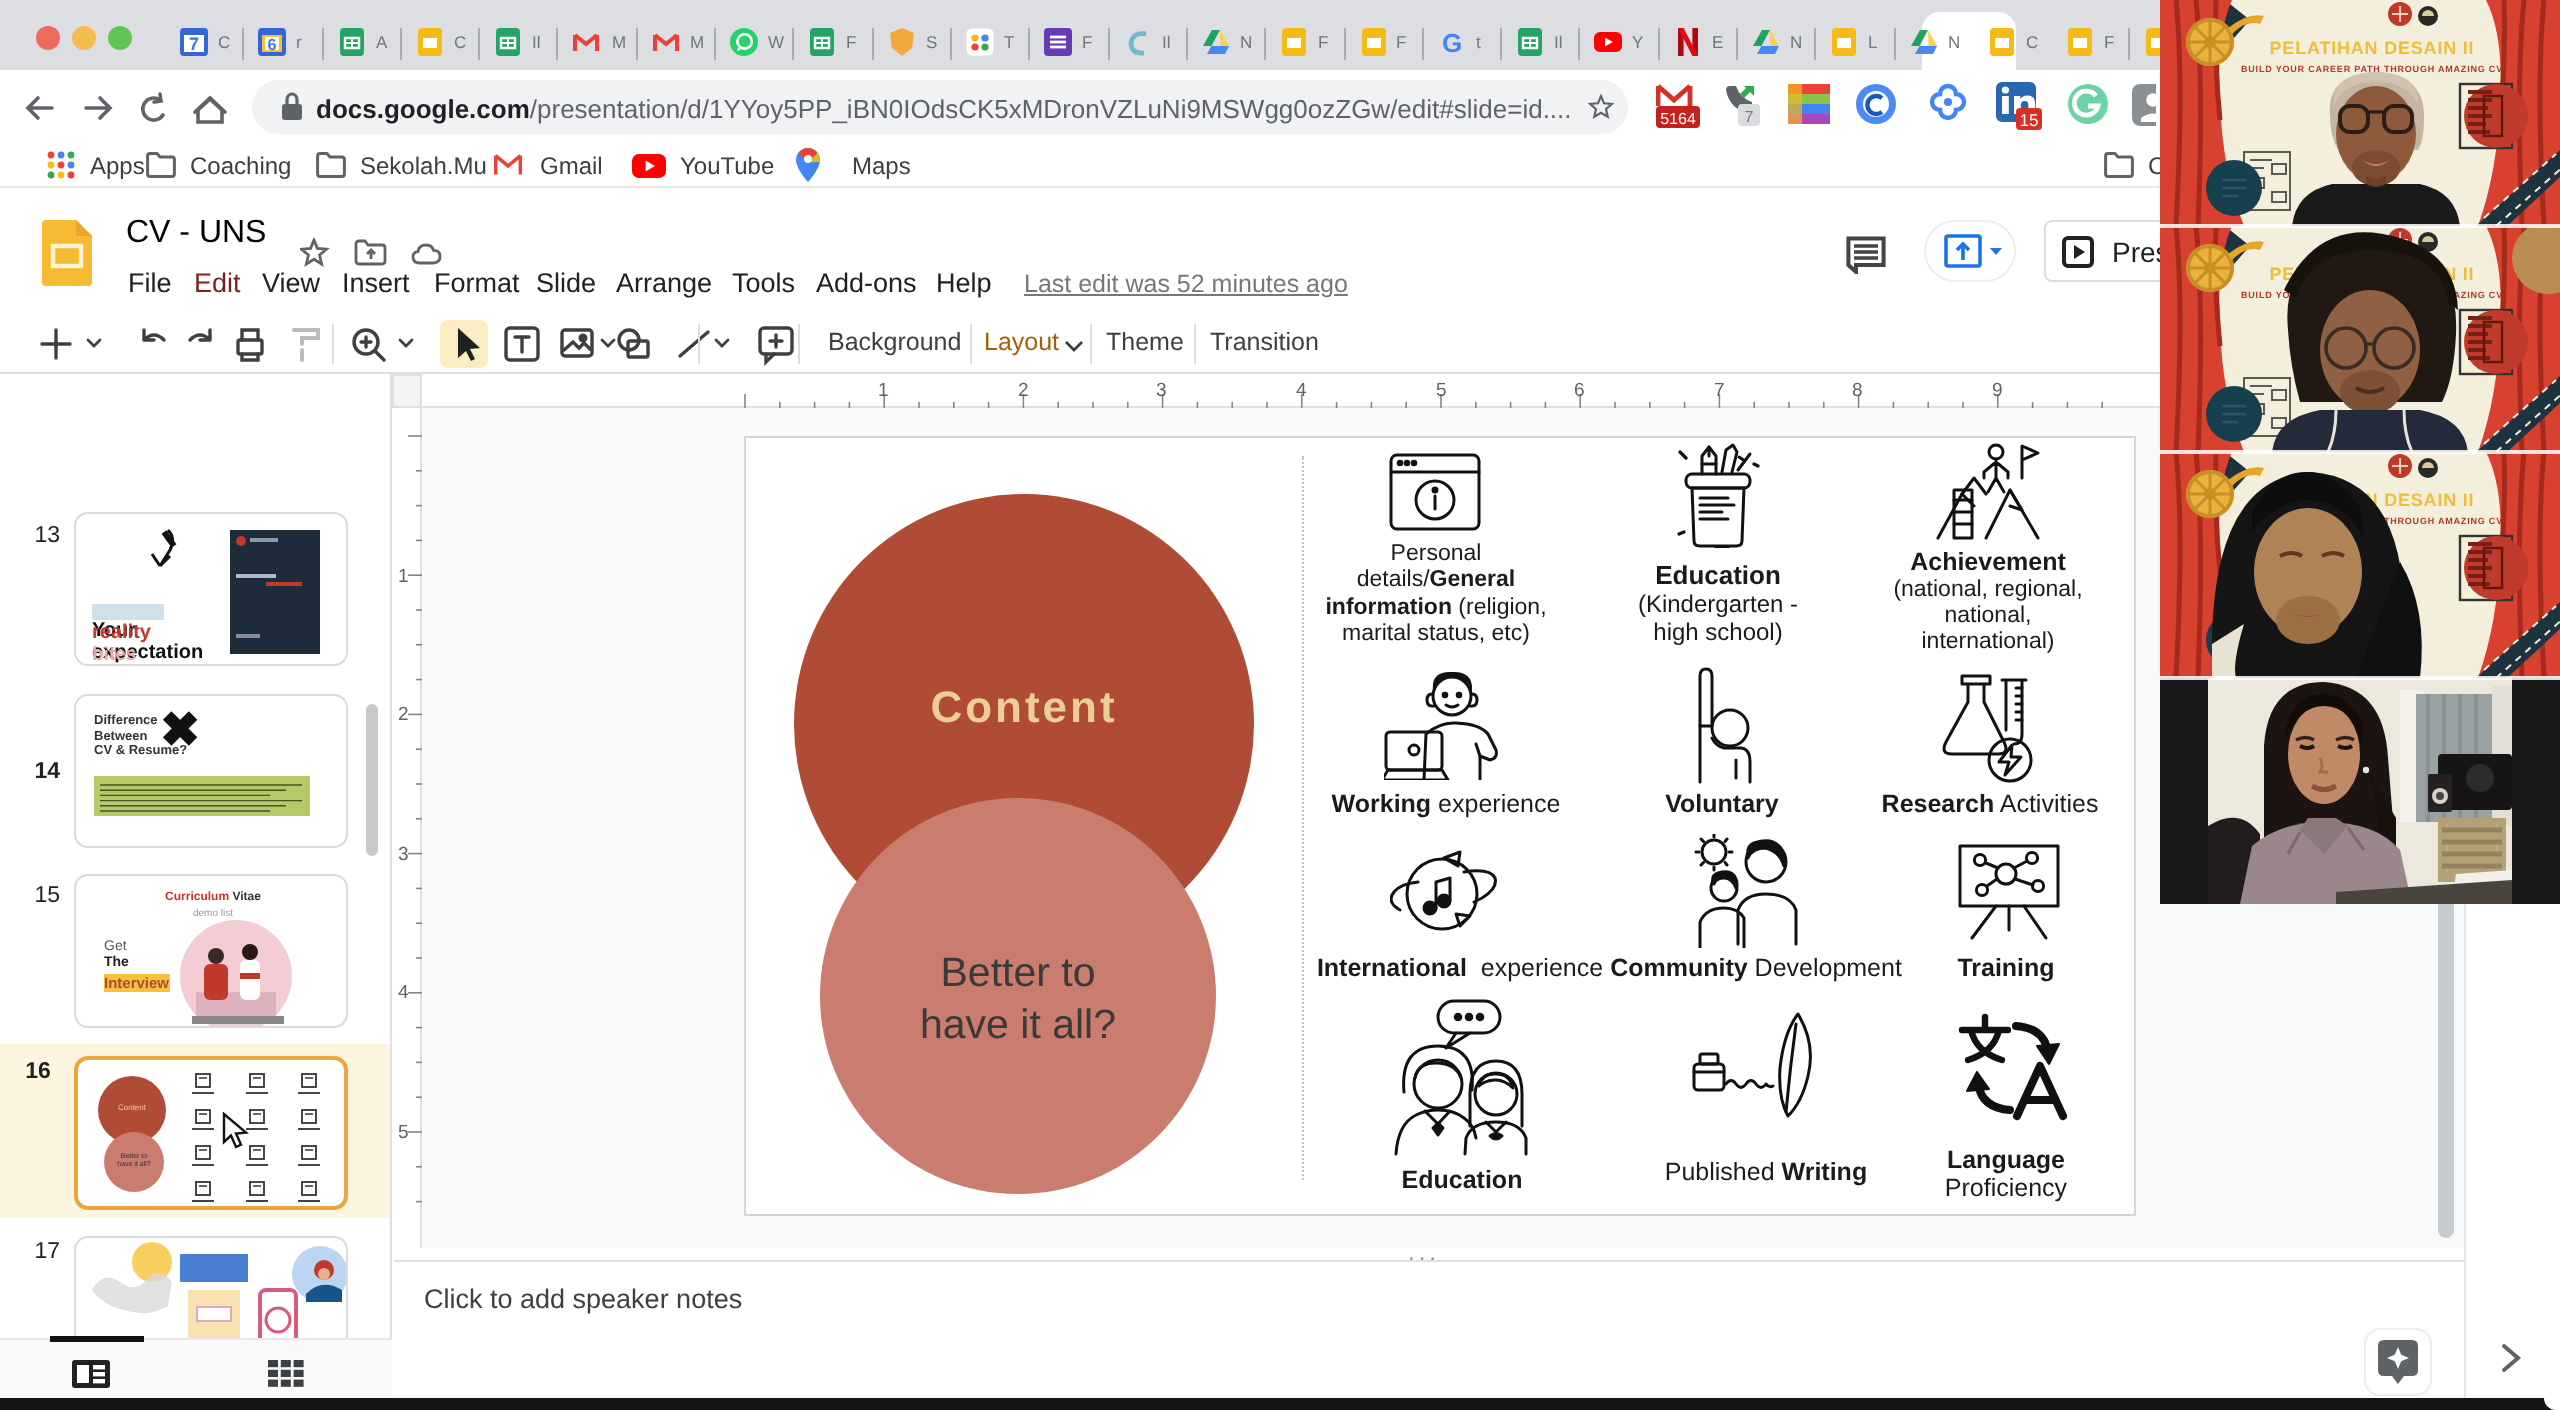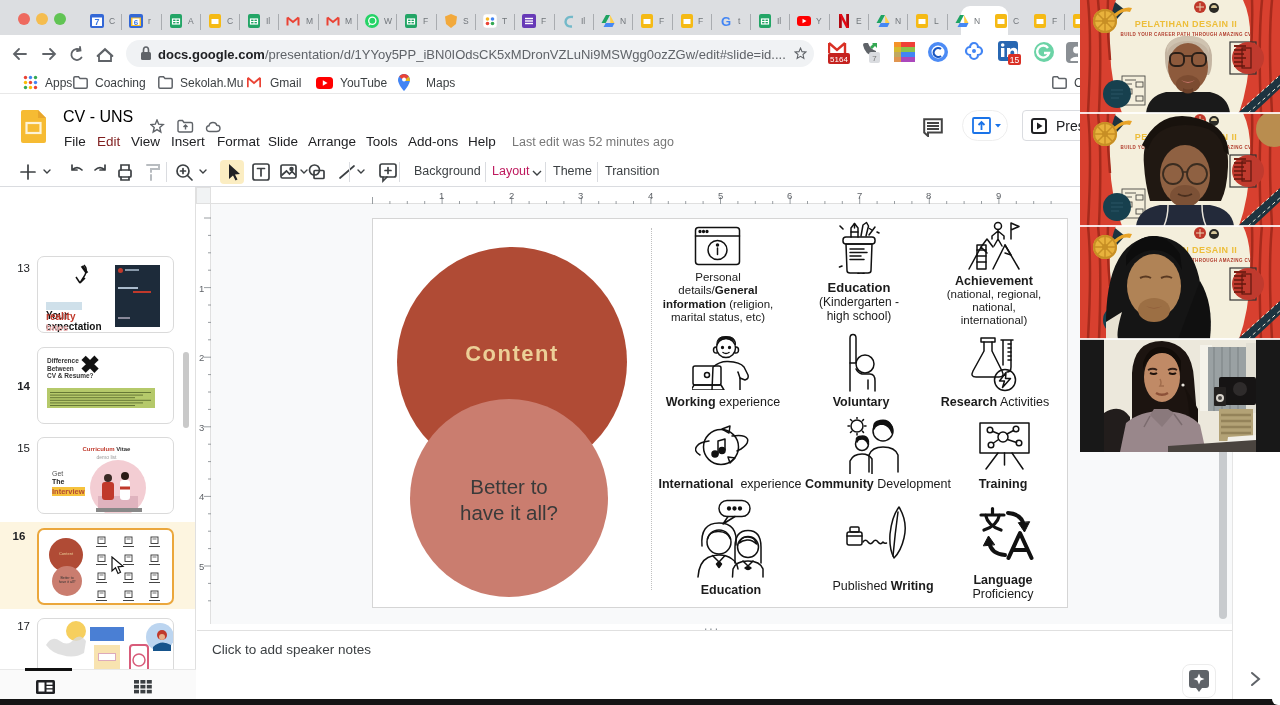--- a/index.html
+++ b/index.html
@@ -310,21 +310,21 @@
 <div class="ab" style="left:64px;top:134px;font-size:13.5px;color:#202124;">File</div>
 <div class="ab" style="left:97px;top:134px;font-size:13.5px;color:#7f1d1d;">Edit</div>
 <div class="ab" style="left:131px;top:134px;font-size:13.5px;color:#202124;">View</div>
 <div class="ab" style="left:171px;top:134px;font-size:13.5px;color:#202124;">Insert</div>
 <div class="ab" style="left:217px;top:134px;font-size:13.5px;color:#202124;">Format</div>
 <div class="ab" style="left:268px;top:134px;font-size:13.5px;color:#202124;">Slide</div>
 <div class="ab" style="left:308px;top:134px;font-size:13.5px;color:#202124;">Arrange</div>
 <div class="ab" style="left:366px;top:134px;font-size:13.5px;color:#202124;">Tools</div>
 <div class="ab" style="left:408px;top:134px;font-size:13.5px;color:#202124;">Add-ons</div>
 <div class="ab" style="left:468px;top:134px;font-size:13.5px;color:#202124;">Help</div>
-<div class="ab" style="left:512px;top:135px;font-size:12.5px;color:#777;">Last edit was 52 minutes ago</div>
+<div class="ab" style="left:512px;top:135px;font-size:12.5px;color:#777;text-decoration:underline;">Last edit was 52 minutes ago</div>
 <svg class="ab" style="left:923px;top:118px;" width="20" height="19" viewBox="0 0 20 19">
     <path d="M1.2 1.2 L18.8 1.2 L18.8 14.5 L5 14.5 L5 18 L1.2 14.5 Z" fill="none" stroke="#444" stroke-width="2"></path>
     <path d="M4 5 L16 5 M4 8 L16 8 M4 11 L16 11" stroke="#444" stroke-width="1.8"></path>
   </svg>
 <div class="ab" style="left:962px;top:110px;width:46px;height:31px;border:1px solid #eee;border-radius:16px;background:#fff;"></div>
 <svg class="ab" style="left:972px;top:117px;" width="30" height="17" viewBox="0 0 30 17">
     <rect x="1" y="1" width="17" height="15" rx="1" fill="none" stroke="#1a73e8" stroke-width="1.8"></rect>
     <path d="M9.5 13 L9.5 5.5 M6.5 8 L9.5 5 L12.5 8" stroke="#1a73e8" stroke-width="1.8" fill="none"></path>
     <path d="M23 7 L29 7 L26 10.5 Z" fill="#1a73e8"></path>
   </svg>
@@ -377,21 +377,21 @@
       </g>
 <path d="M338 10 l3 3 3 -3" stroke-width="1.4"></path>
 <g transform="translate(359,3)">
         <rect x="1" y="1" width="16" height="13" rx="2"></rect>
         <path d="M9 4.5 L9 10.5 M6 7.5 L12 7.5"></path>
         <path d="M4 14 L4 18 L8 14"></path>
       </g>
 </g>
   </svg>
 <div class="ab" style="left:414px;top:164px;font-size:12.5px;color:#3c4043;">Background</div>
-<div class="ab" style="left:492px;top:164px;font-size:12.5px;color:#be185d;">Layout</div>
+<div class="ab" style="left:492px;top:164px;font-size:12.5px;color:#a16207;">Layout</div>
 <svg class="ab" style="left:532px;top:170px;" width="10" height="8">
     <path d="M1 1 l4 4 4 -4" stroke="#3c4043" stroke-width="1.4" fill="none"></path>
   </svg>
 <div class="ab" style="left:553px;top:164px;font-size:12.5px;color:#3c4043;">Theme</div>
 <div class="ab" style="left:605px;top:164px;font-size:12.5px;color:#3c4043;">Transition</div>
 <div class="ab" style="left:166px;top:162px;width:1px;height:20px;background:#dadce0;"></div>
 <div class="ab" style="left:349px;top:162px;width:1px;height:20px;background:#dadce0;"></div>
 <div class="ab" style="left:399px;top:162px;width:1px;height:20px;background:#dadce0;"></div>
 <div class="ab" style="left:485px;top:162px;width:1px;height:20px;background:#dadce0;"></div>
 <div class="ab" style="left:545px;top:162px;width:1px;height:20px;background:#dadce0;"></div>

